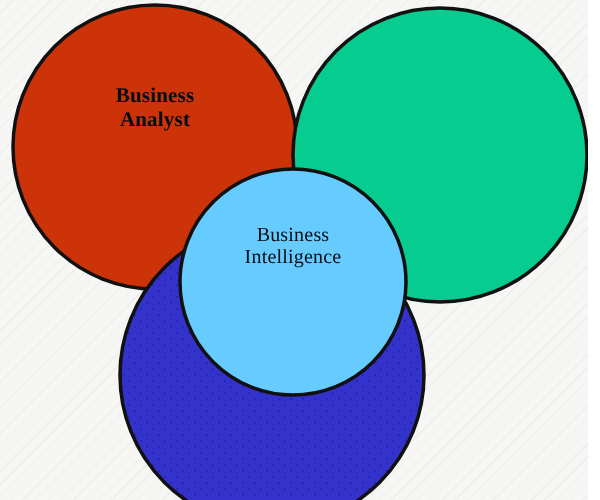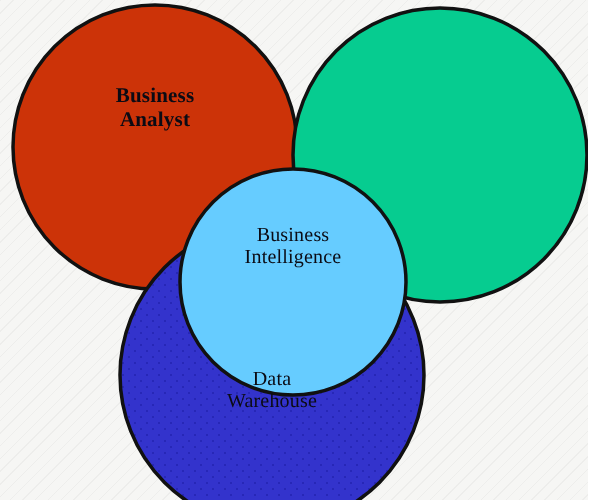--- a/index.html
+++ b/index.html
@@ -107,16 +107,14 @@
     <circle id="circle-business-intelligence" cx="293" cy="282" r="113" fill="#66ccff" stroke="#111111" stroke-width="3.5"></circle>
   </svg>
 
   <div class="label" id="label-business-analyst" style="font-weight: bold; color: rgb(11, 11, 20);">Business
 Analyst</div>
 
 
   <div class="label" id="label-business-intelligence" style="font-weight: normal; color: rgb(11, 11, 20);">Business
 Intelligence</div>
 
-  <div class="label" id="label-data-warehouse" style="font-weight: normal; color: rgb(11, 11, 20);">Data
-Warehouse</div>
 
 </div>
 
 </body></html>

